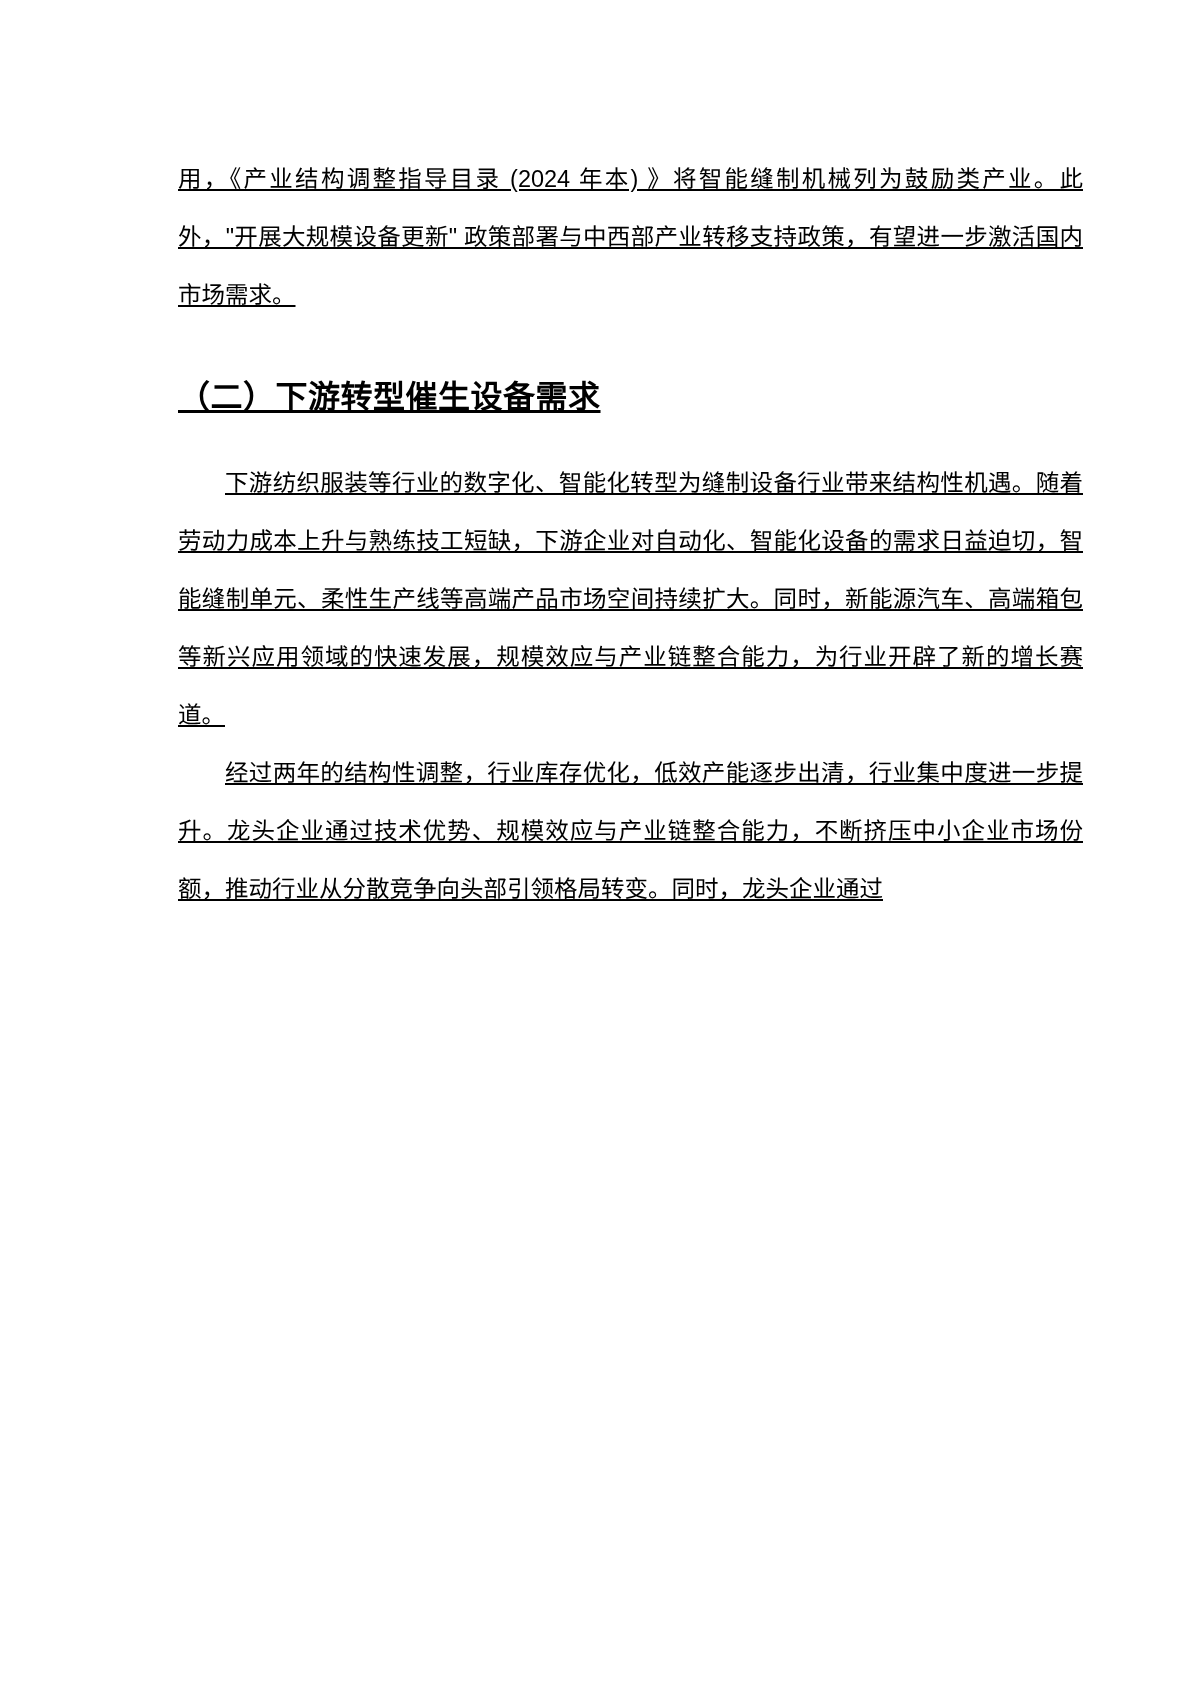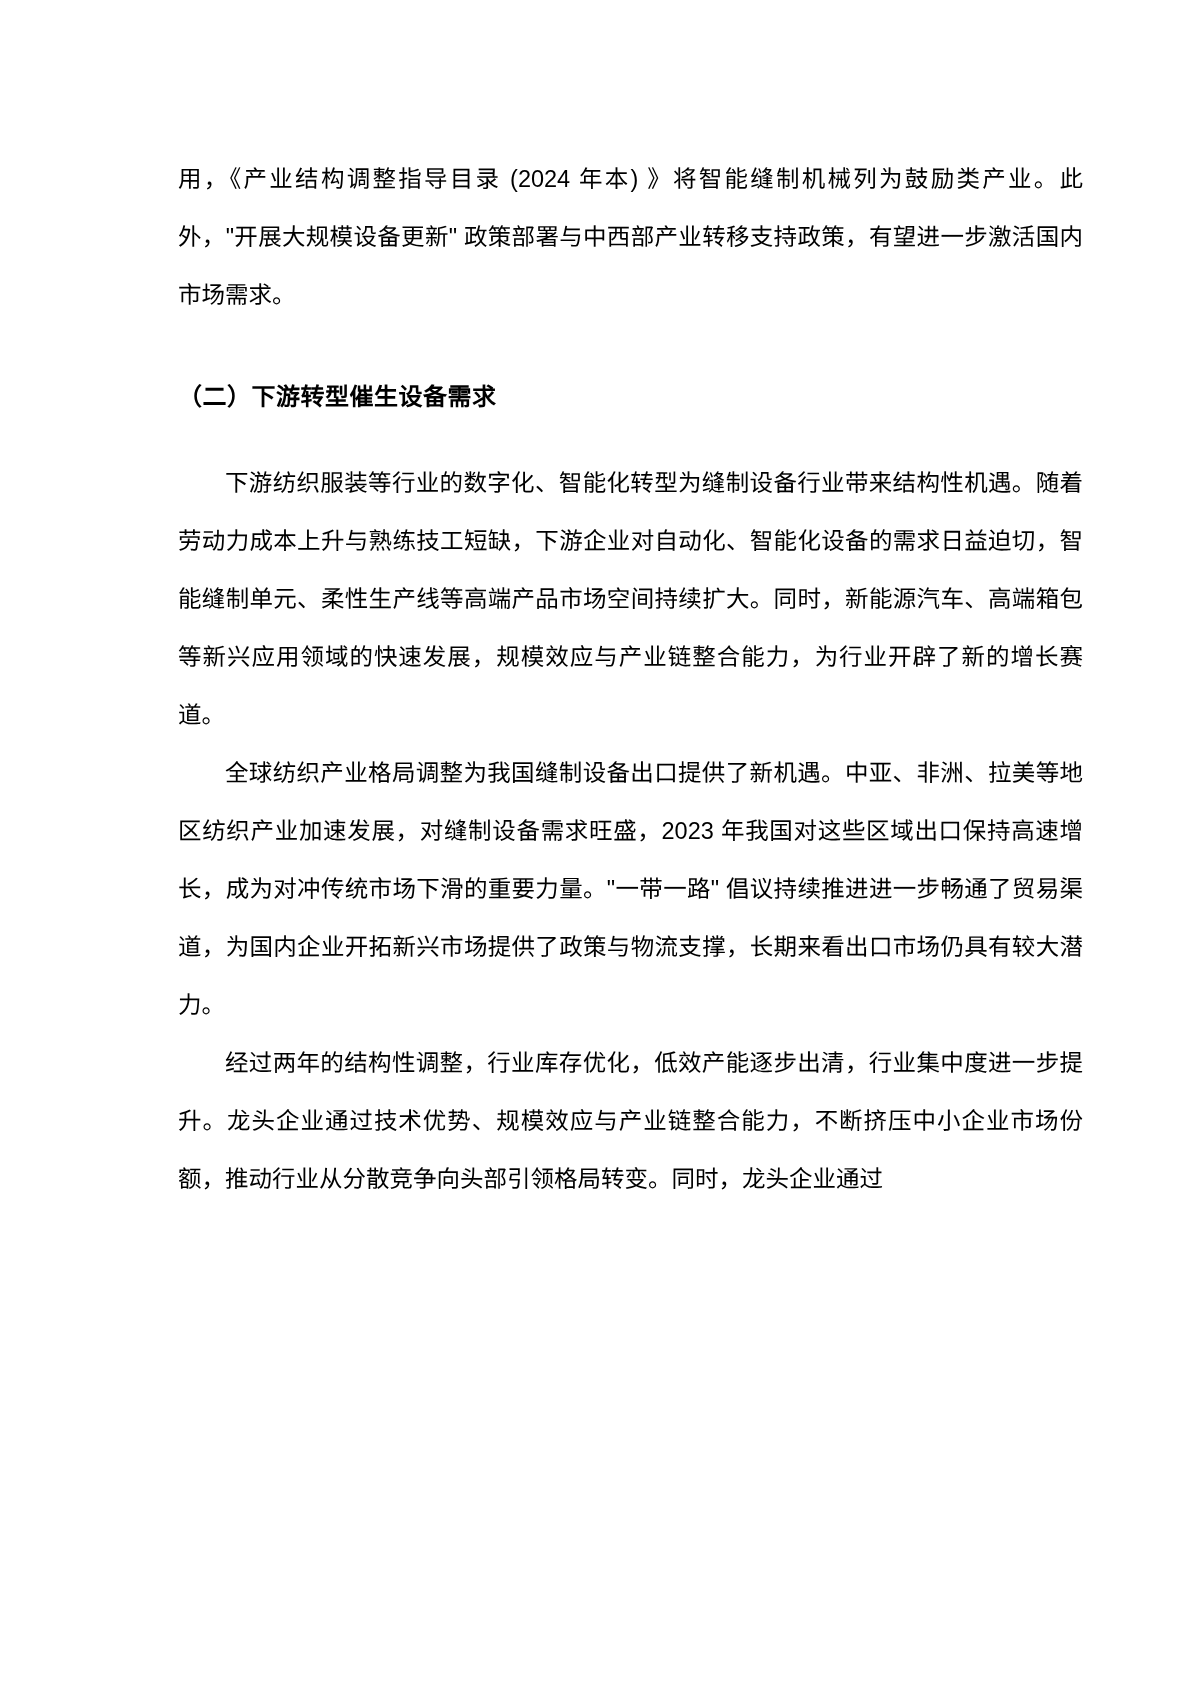--- a/index.html
+++ b/index.html
@@ -14,52 +14,52 @@
     color: #000000;
     overflow: hidden;
   }
   .page {
     box-sizing: border-box;
     width: 1190px;
     height: 1683px;
     padding: 150px 107px 0 178px;
     background: #ffffff;
     overflow: hidden;
+    text-decoration: underline;
   }
   .para {
     margin: 0;
     font-size: 23.5px;
     line-height: 58px;
     text-align: justify;
     text-justify: inter-ideograph;
     color: #000000;
     word-break: break-all;
   }
   .para.indent {
     text-indent: 2em;
   }
   .section-heading {
     margin: 44px 0 28px 0;
-    font-size: 24px;
+    font-size: 32px;
     line-height: 58px;
     font-weight: bold;
     color: #000000;
     letter-spacing: 0.5px;
   }
 </style>
 </head>
 <body>
 
 <div class="page">
 
   <p class="para">用，《产业结构调整指导目录 (2024 年本) 》将智能缝制机械列为鼓励类产业。此外，"开展大规模设备更新" 政策部署与中西部产业转移支持政策，有望进一步激活国内市场需求。</p>
 
   <h2 class="section-heading">（二）下游转型催生设备需求</h2>
 
   <p class="para indent">下游纺织服装等行业的数字化、智能化转型为缝制设备行业带来结构性机遇。随着劳动力成本上升与熟练技工短缺，下游企业对自动化、智能化设备的需求日益迫切，智能缝制单元、柔性生产线等高端产品市场空间持续扩大。同时，新能源汽车、高端箱包等新兴应用领域的快速发展，规模效应与产业链整合能力，为行业开辟了新的增长赛道。</p>
 
 
-  <p class="para indent">全球纺织产业格局调整为我国缝制设备出口提供了新机遇。中亚、非洲、拉美等地区纺织产业加速发展，对缝制设备需求旺盛，2023 年我国对这些区域出口保持高速增长，成为对冲传统市场下滑的重要力量。"一带一路" 倡议持续推进进一步畅通了贸易渠道，为国内企业开拓新兴市场提供了政策与物流支撑，长期来看出口市场仍具有较大潜力。</p>
 
 
   <p class="para indent">经过两年的结构性调整，行业库存优化，低效产能逐步出清，行业集中度进一步提升。龙头企业通过技术优势、规模效应与产业链整合能力，不断挤压中小企业市场份额，推动行业从分散竞争向头部引领格局转变。同时，龙头企业通过</p>
 
 </div>
 
 </body></html>

